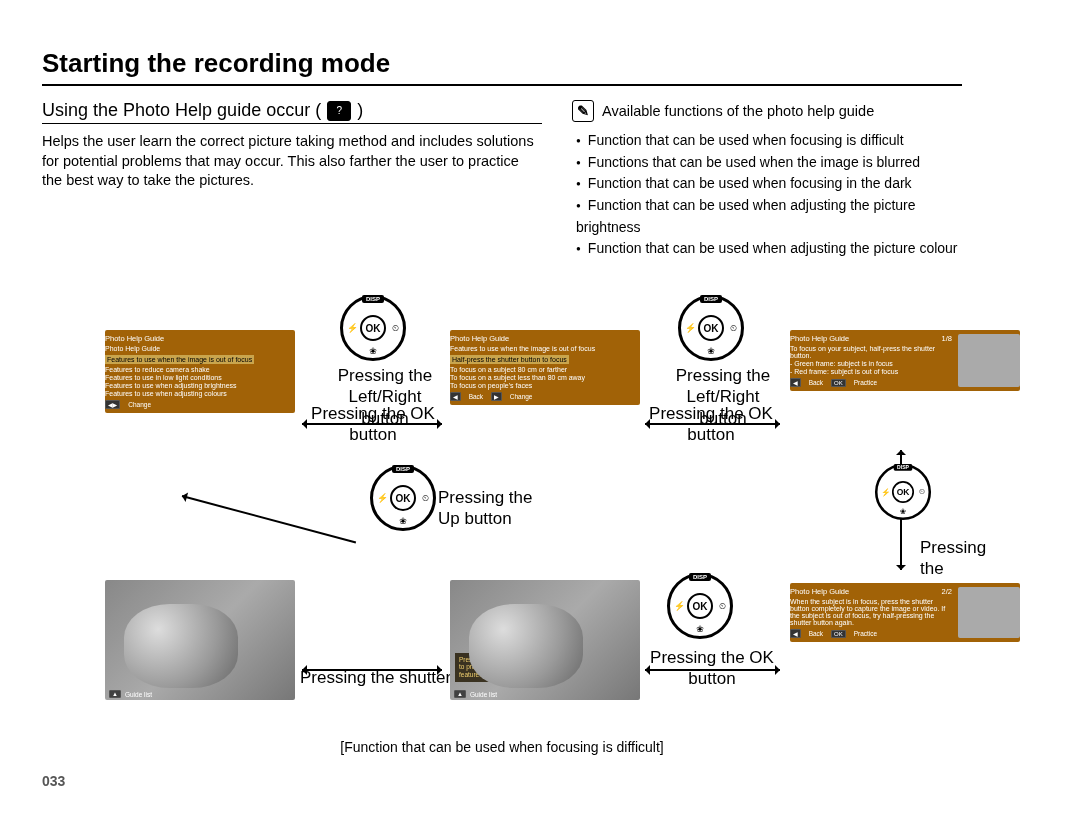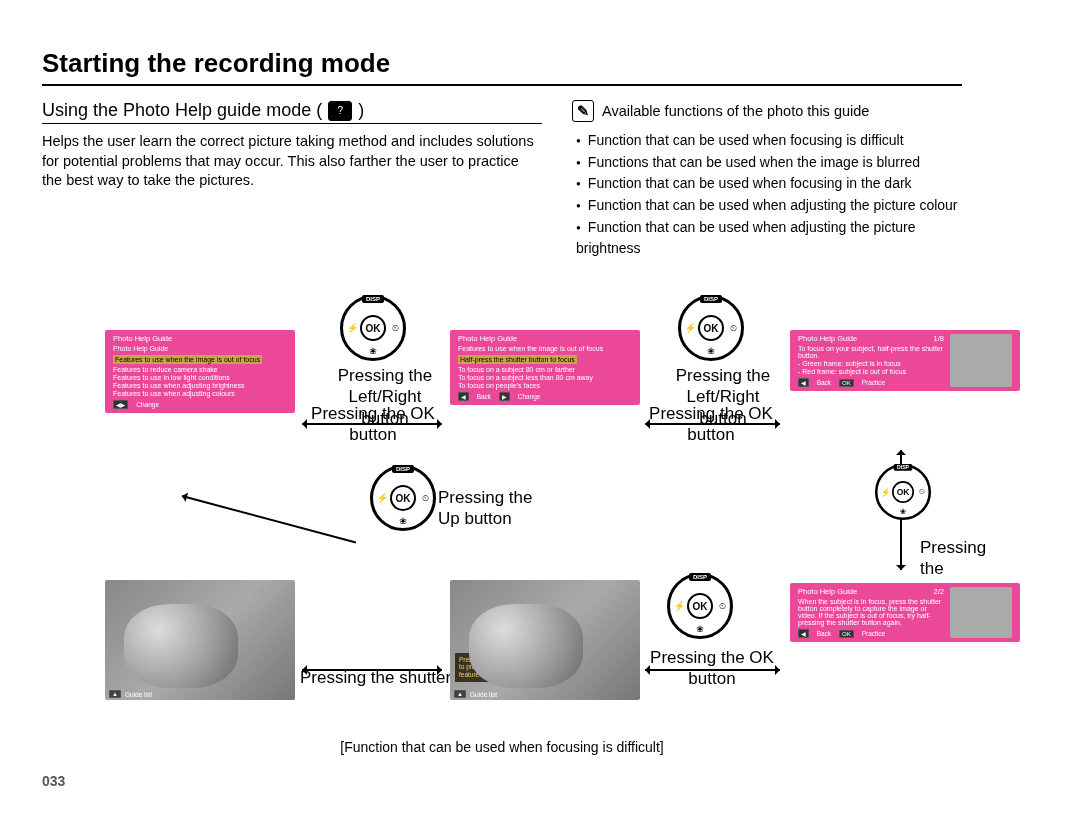--- a/index.html
+++ b/index.html
@@ -30,21 +30,21 @@
   .arrow-h{position:relative;height:2px;background:#000;}
   .arrow-h::before,.arrow-h::after{content:"";position:absolute;top:-4px;border:5px solid transparent;}
   .arrow-h::before{left:-5px;border-right-color:#000;}
   .arrow-h::after{right:-5px;border-left-color:#000;}
   .arrow-v{position:relative;width:2px;background:#000;}
   .arrow-v::before,.arrow-v::after{content:"";position:absolute;left:-4px;border:5px solid transparent;}
   .arrow-v::before{top:-5px;border-bottom-color:#000;}
   .arrow-v::after{bottom:-5px;border-top-color:#000;}
   .arrow-left-only{position:relative;height:2px;background:#000;}
   .arrow-left-only::before{content:"";position:absolute;left:-5px;top:-4px;border:5px solid transparent;border-right-color:#000;}
-  .screen{background:#ec4899;color:#fff;font-size:7px;padding:4px 8px;box-sizing:border-box;border-radius:2px;}
+  .screen{background:#a16207;color:#fff;font-size:7px;padding:4px 0;box-sizing:border-box;border-radius:2px;}
   .screen .title{font-size:7.5px;margin-bottom:2px;}
   .screen .sub{font-size:7px;margin-bottom:2px;}
   .screen .hl{background:#c9a54d;color:#000;padding:1px 2px;margin:1px 0;display:inline-block;}
   .screen .row{margin:1px 0;}
   .screen .foot{margin-top:3px;font-size:6.5px;display:flex;gap:8px;align-items:center;}
   .screen .btn{background:#333;border:1px solid #555;padding:0 2px;border-radius:1px;font-size:6px;}
   .photo{background:linear-gradient(135deg,#888 0%,#aaa 50%,#777 100%);border-radius:2px;position:relative;}
   .photo::after{content:"";position:absolute;inset:20% 30% 10% 10%;background:radial-gradient(circle at 30% 30%,#ddd, #999 60%, #666);border-radius:40%;}
   .photo .foot{position:absolute;bottom:2px;left:4px;font-size:6.5px;color:#fff;display:flex;gap:4px;align-items:center;}
   .photo .foot .btn{background:rgba(0,0,0,.6);border:1px solid #555;padding:0 2px;border-radius:1px;font-size:6px;}
@@ -55,39 +55,39 @@
 </head>
 <body>
 
 <div class="page">
   <h1>Starting the recording mode</h1>
   <div class="rule"></div>
 
   <div class="cols">
     <div class="leftcol">
       <h2>
-        <span>Using the Photo Help guide mode ( </span>
+        <span>Using the Photo Help guide occur ( </span>
         <span class="mode-icon">?</span>
         <span> )</span>
       </h2>
       <div class="subrule"></div>
       <div class="body">Helps the user learn the correct picture taking method and includes solutions for potential problems that may occur. This also farther the user to practice the best way to take the pictures.</div>
     </div>
 
     <div class="rightcol">
       <div class="notehead">
         <span class="note-icon">✎</span>
-        <span>Available functions of the photo this guide</span>
+        <span>Available functions of the photo help guide</span>
       </div>
       <ul class="func">
         <li>Function that can be used when focusing is difficult</li>
         <li>Functions that can be used when the image is blurred</li>
         <li>Function that can be used when focusing in the dark</li>
+        <li>Function that can be used when adjusting the picture brightness</li>
         <li>Function that can be used when adjusting the picture colour</li>
-        <li>Function that can be used when adjusting the picture brightness</li>
       </ul>
     </div>
   </div>
 
   <div class="diagram">
 
     <div class="screen pos" style="left:25px;top:35px;width:190px;">
       <div class="title"><span>Photo Help Guide</span></div>
       <div class="sub">Photo Help Guide</div>
       <div><span class="hl">Features to use when the image is out of focus</span></div>

